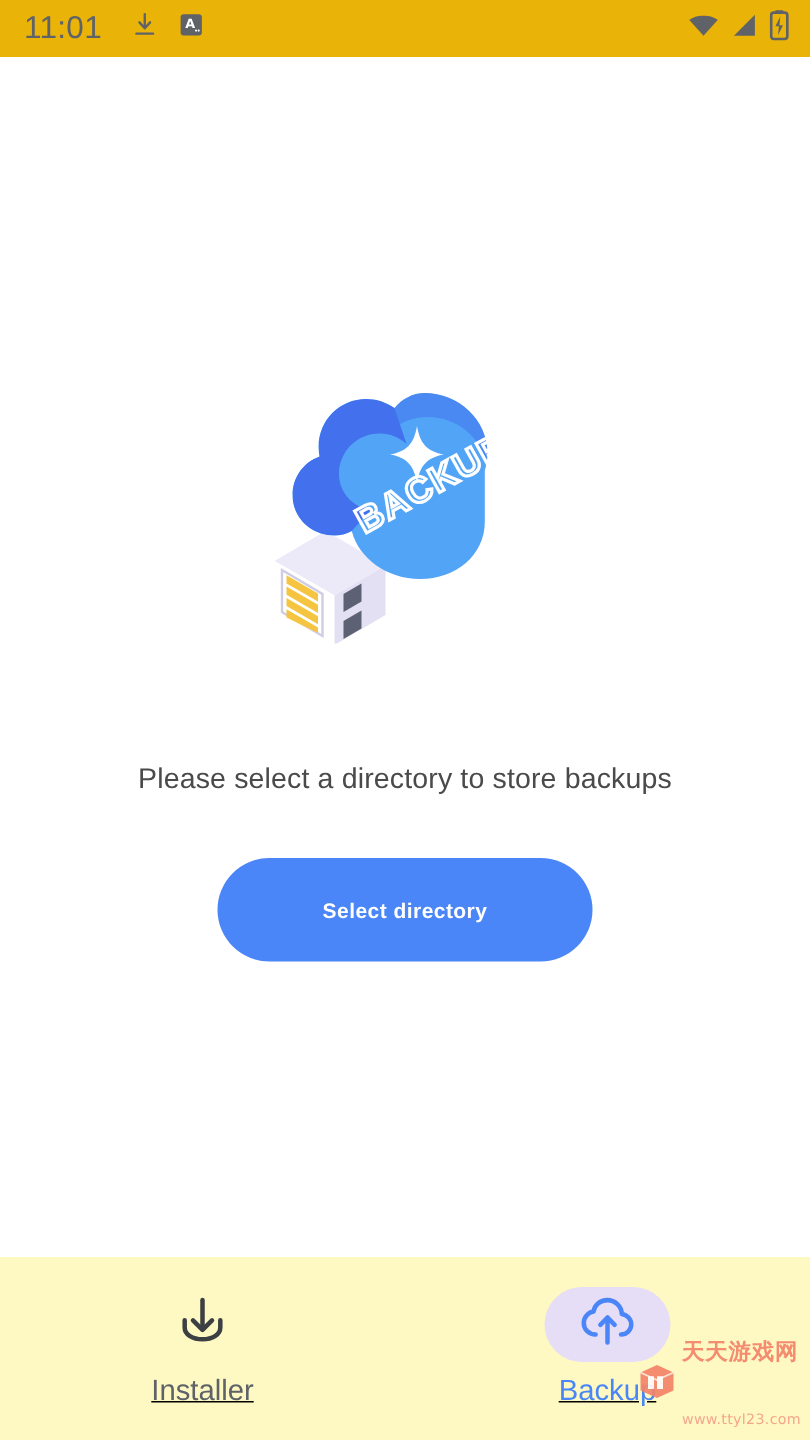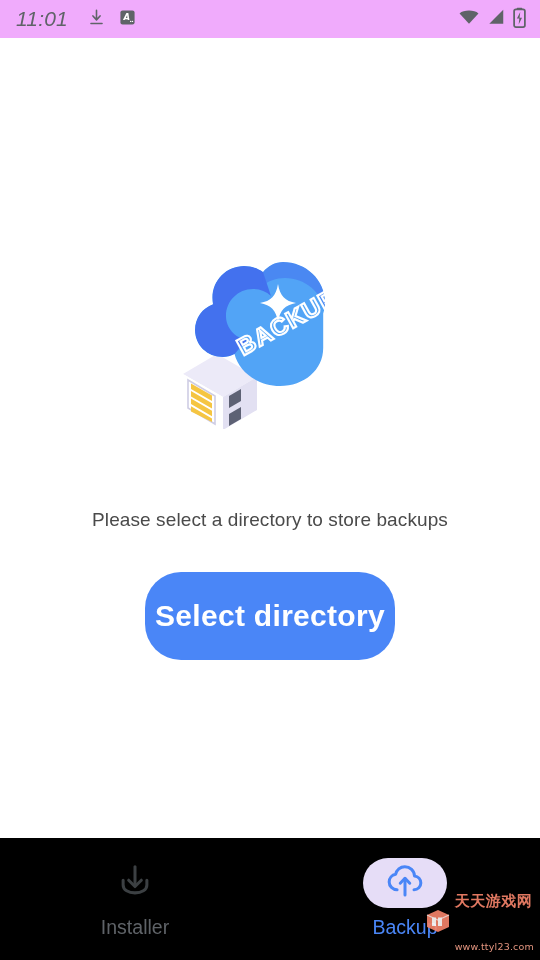--- a/index.html
+++ b/index.html
@@ -16,22 +16,21 @@
     position: relative;
   }
 
   
   .status-bar {
     height: 38px;
     width: 100%;
     display: flex;
     align-items: center;
     padding: 0 14px 0 16px;
-    background: #f0abfc;
-    font-style: italic;
+    background: #eab308;
   }
   .status-time {
     font-size: 21px;
     color: #5f6368;
     letter-spacing: 0.2px;
     font-family: "Liberation Sans", sans-serif;
   }
   .status-left-icons {
     display: flex;
     align-items: center;
@@ -70,40 +69,40 @@
     font-size: 19px;
     color: #4a4a4a;
     letter-spacing: 0.1px;
     text-align: center;
     font-family: "Liberation Sans", sans-serif;
   }
 
   .select-dir-button {
     margin-top: 41px;
     width: 250px;
-    height: 88px;
+    height: 69px;
     border: none;
     border-radius: 36px;
     background: #4a86f7;
     color: #ffffff;
-    font-size: 30px;
+    font-size: 14px;
     font-weight: bold;
     letter-spacing: 0.3px;
     cursor: pointer;
     font-family: "Liberation Sans", sans-serif;
   }
 
   
   .bottom-nav {
     position: absolute;
     left: 0;
     right: 0;
     bottom: 0;
     height: 122px;
-    background: #000000;
+    background: #fef9c3;
     display: flex;
     align-items: flex-start;
     padding-top: 20px;
     text-decoration: underline;
   }
   .nav-item {
     flex: 1;
     display: flex;
     flex-direction: column;
     align-items: center;

